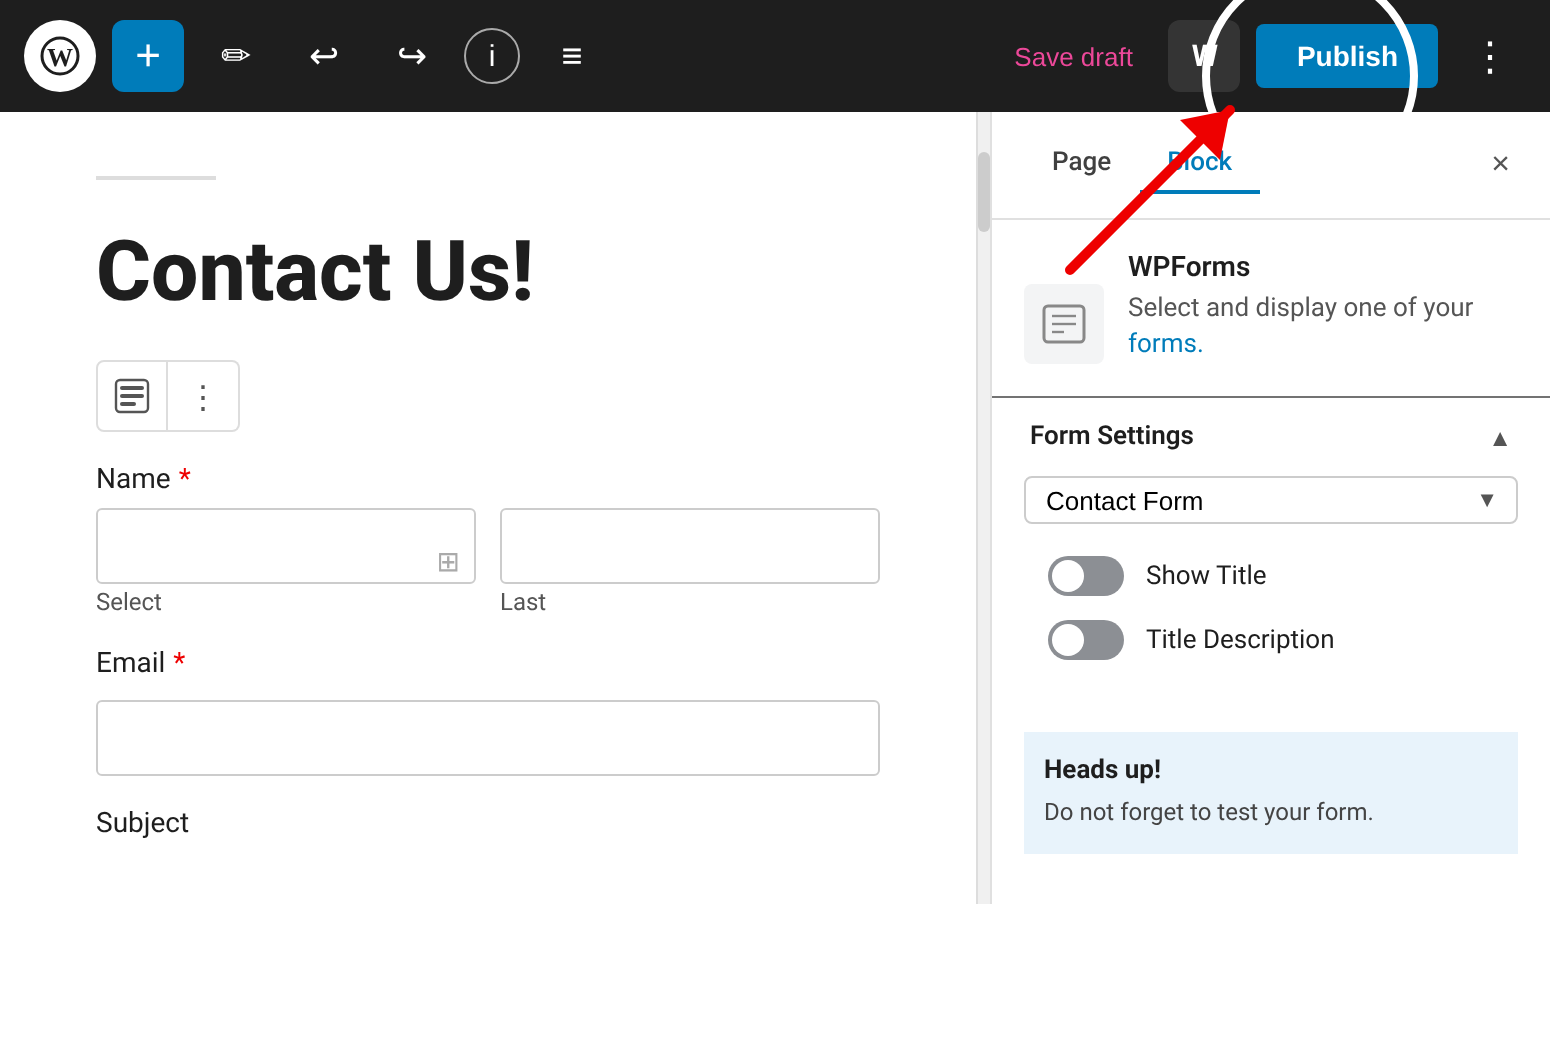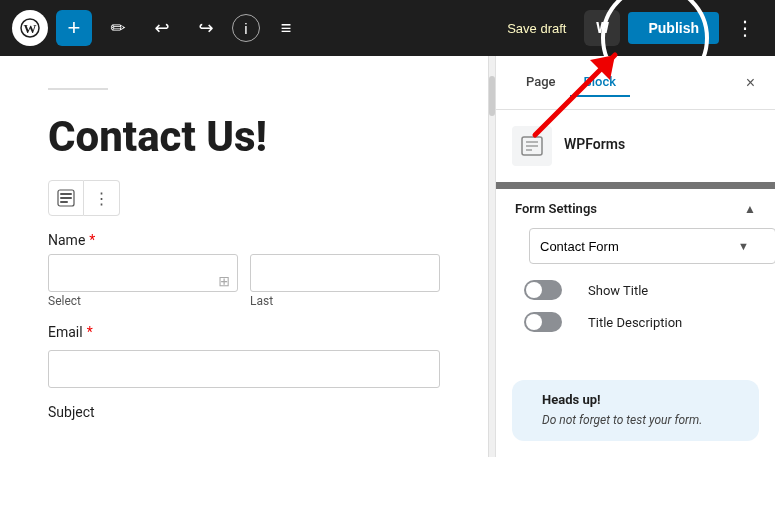--- a/index.html
+++ b/index.html
@@ -17,21 +17,21 @@
     }
     .toolbar-btn {
       width: 36px; height: 36px; border-radius: 6px; border: none;
       background: transparent; color: #fff; cursor: pointer;
       display: flex; align-items: center; justify-content: center;
       font-size: 18px;
     }
     .toolbar-btn.add { background: #007cba; color: #fff; font-size: 22px; font-weight: 300; }
     .toolbar-spacer { flex: 1; }
     .save-draft-btn {
-      background: transparent; border: none; color: #fef9c3; cursor: pointer;
+      background: transparent; border: none; color: #ec4899; cursor: pointer;
       font-size: 13px; padding: 6px 10px;
     }
     .w-btn {
       width: 36px; height: 36px; background: rgba(255,255,255,0.1); border-radius: 6px;
       display: flex; align-items: center; justify-content: center;
       color: #fff; font-size: 15px; font-weight: bold; cursor: pointer;
     }
     .publish-btn {
       background: #007cba; color: #fff; border: none; border-radius: 4px;
       padding: 8px 20px; font-size: 14px; font-weight: 600; cursor: pointer;
@@ -111,22 +111,22 @@
       border-bottom: 2px solid transparent; color: #404040;
     }
     .sidebar-tab.active { border-bottom-color: #007cba; color: #007cba; }
     .close-btn {
       background: transparent; border: none; cursor: pointer; font-size: 16px;
       color: #555; padding: 4px;
     }
 
     
     .wpforms-block {
-      padding: 16px; border-bottom: 7px solid #737373;
-      display: flex; gap: 12px; align-items: center;
+      padding: 16px; border-bottom: 1px solid #737373;
+      display: flex; gap: 12px; align-items: flex-end;
     }
     .wpforms-icon {
       width: 40px; height: 40px; background: #f3f4f5; border-radius: 4px;
       display: flex; align-items: center; justify-content: center;
       flex-shrink: 0;
     }
     .wpforms-icon svg { width: 24px; height: 24px; }
     .wpforms-info { flex: 1; }
     .wpforms-title { font-size: 14px; font-weight: 600; color: #1e1e1e; margin-bottom: 4px; }
     .wpforms-desc { font-size: 13px; color: #555; line-height: 1.4; }
@@ -138,52 +138,52 @@
       padding: 12px 19px; cursor: pointer;
     }
     .form-settings-title { font-size: 13px; font-weight: 600; color: #1e1e1e; }
     .chevron-up { font-size: 12px; color: #555; }
 
     .form-settings-body { padding: 0 16px 16px; }
 
     .settings-label { font-size: 12px; color: #555; margin-bottom: 6px; }
     .form-select-wrap { position: relative; margin-bottom: 16px; }
     .form-select {
-      width: 100%; height: 36px; border: 1px solid #ccc; border-radius: 4px;
+      width: 100%; height: 24px; border: 1px solid #ccc; border-radius: 4px;
       padding: 0 30px 0 10px; font-size: 13px; appearance: none;
-      background: #fff; cursor: pointer; margin-left: 17px;
+      background: #fff; cursor: pointer;
     }
     .select-chevron {
       position: absolute; right: 10px; top: 50%; transform: translateY(-50%);
       font-size: 11px; color: #555; pointer-events: none;
     }
 
     
     .toggle-row {
-      display: flex; align-items: center; gap: 26px; margin-bottom: 12px; padding-left: 12px;
+      display: flex; align-items: center; gap: 11px; margin-bottom: 12px; padding-left: 12px;
     }
     .toggle {
       width: 38px; height: 20px; background: #ccc; border-radius: 10px;
       position: relative; cursor: pointer; flex-shrink: 0;
     }
     .toggle.off { background: #8c8f94; }
     .toggle-knob {
       width: 16px; height: 16px; background: #fff; border-radius: 50%;
       position: absolute; top: 2px; left: 2px; transition: left 0.2s;
     }
     .toggle.off .toggle-knob { left: 2px; }
     .toggle-label { font-size: 13px; color: #1e1e1e; }
 
     
     .heads-up {
-      margin: 20px 16px 16px; background: #e8f3fb; border-radius: 12px;
-      padding: 12px 30px;
+      margin: 8px 16px 16px; background: #e8f3fb; border-radius: 0;
+      padding: 12px 10px;
     }
     .heads-up-title { font-size: 13px; font-weight: 700; color: #1e1e1e; margin-bottom: 4px; }
-    .heads-up-text { font-size: 12px; color: #444; line-height: 1.5; font-style: italic; }
+    .heads-up-text { font-size: 12px; color: #444; line-height: 1.5; }
     .heads-up-link { color: #007cba; text-decoration: none; }
 
     
     .annotation-layer {
       position: absolute; top: 0; left: 0; width: 775px; height: 532px;
       pointer-events: none;
     }
 
     .container { position: relative; width: 775px; height: 532px; }
   </style>
@@ -277,20 +277,23 @@
         <div class="wpforms-icon">
           <svg viewBox="0 0 24 24" fill="none" width="24" height="24">
             <rect x="2" y="3" width="20" height="18" rx="2" stroke="#888" stroke-width="1.5" fill="none"></rect>
             <line x1="6" y1="8" x2="18" y2="8" stroke="#888" stroke-width="1.2"></line>
             <line x1="6" y1="12" x2="18" y2="12" stroke="#888" stroke-width="1.2"></line>
             <line x1="6" y1="16" x2="12" y2="16" stroke="#888" stroke-width="1.2"></line>
           </svg>
         </div>
         <div class="wpforms-info">
           <div class="wpforms-title">WPForms</div>
+          <div class="wpforms-desc">
+            Select and display one of your <a href="#">forms.</a>
+          </div>
         </div>
       </div>
 
       <div>
         <div class="form-settings-header">
           <span class="form-settings-title">Form Settings</span>
           <span class="chevron-up">▲</span>
         </div>
 
         <div class="form-settings-body">

